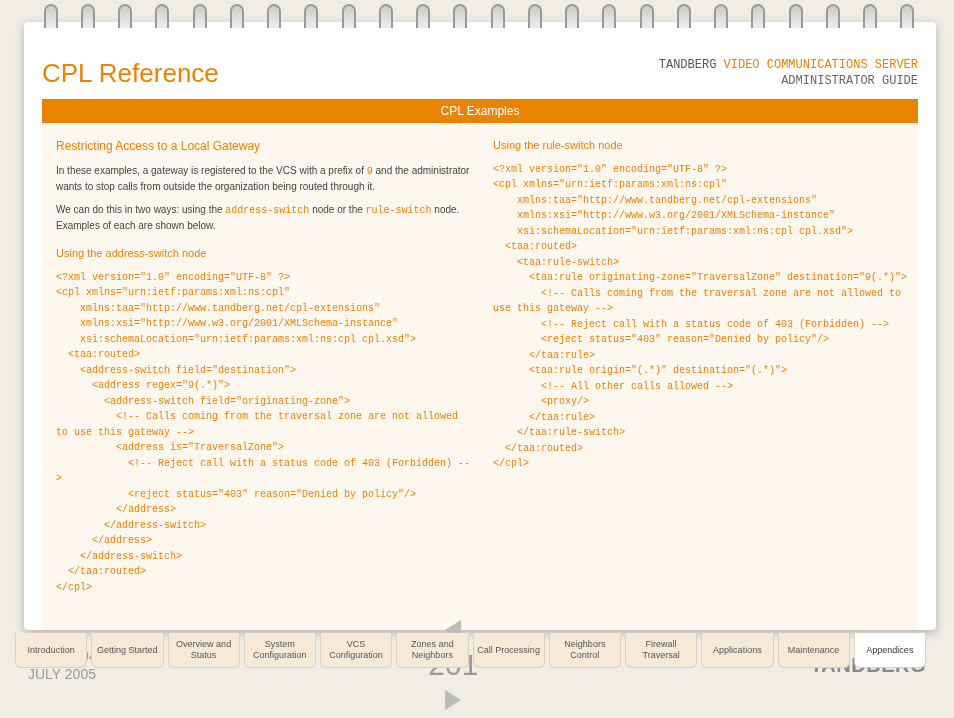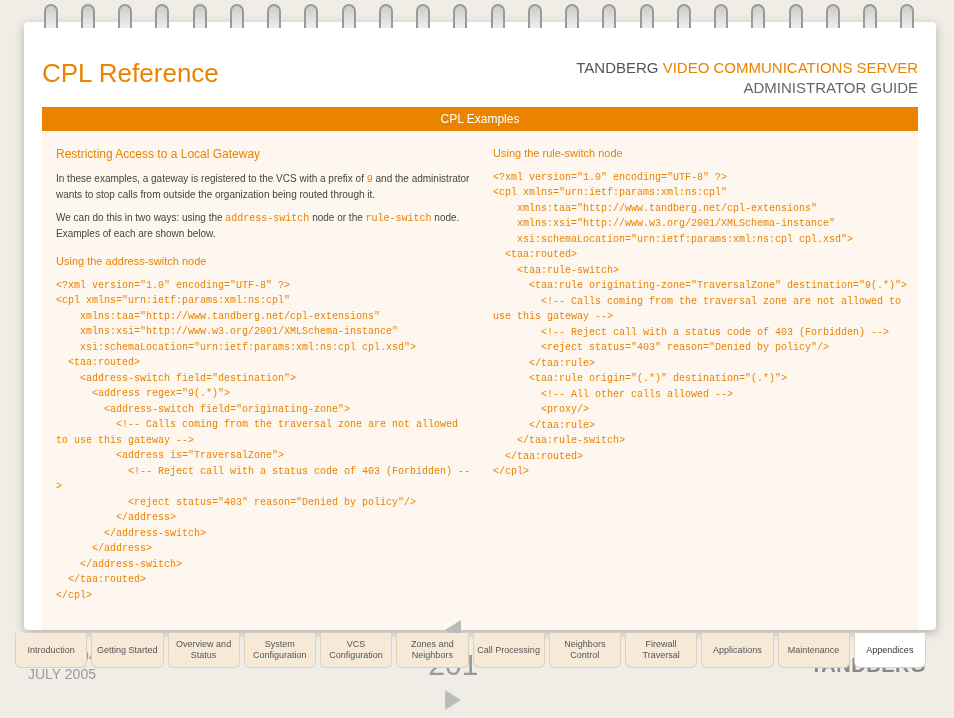--- a/index.html
+++ b/index.html
@@ -58,23 +58,24 @@
     justify-content: space-between;
     align-items: flex-start;
   }
   .page-title {
     color: #e98300;
     font-size: 26px;
     font-weight: normal;
   }
   .header-right {
     text-align: right;
-    font-size: 15px;
+    font-size: 12px;
     color: #666;
     line-height: 1.3;
+    font-family: Liberation Mono, monospace;
   }
   .header-right .brand { color: #555; }
   .header-right .product { color: #e98300; }
   .section-bar {
     background: #e98300;
     color: #fff;
     text-align: center;
     font-size: 12px;
     padding: 5px 0;
     margin-top: 10px;

